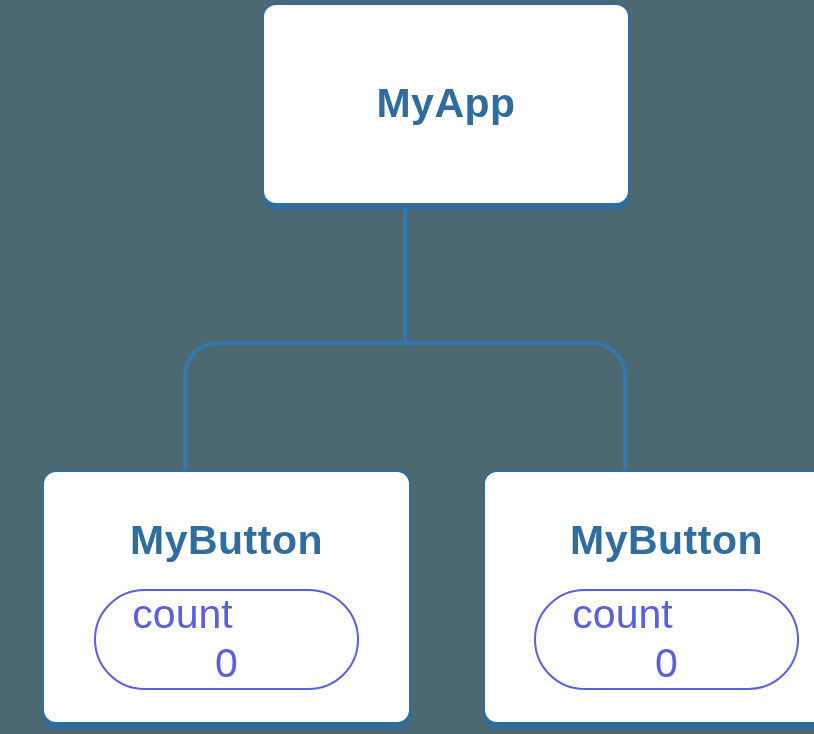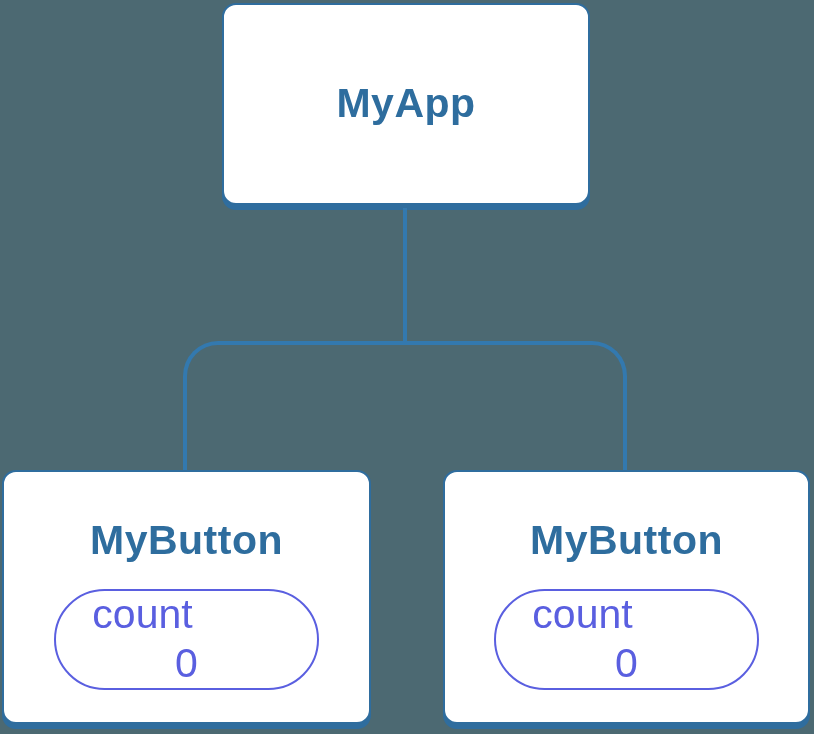--- a/index.html
+++ b/index.html
@@ -17,20 +17,21 @@
     font-family: "Liberation Sans", sans-serif;
   }
 
   
   .node {
     position: absolute;
     background: var(--node_fill, #FFFFFF);
     border: 2px solid var(--node_border, #2F6D9E);
     border-radius: 14px;
     box-shadow: 0 5px 0 var(--node_border, #2F6D9E);
+    margin-left: 40px;
   }
   .node-title {
     color: var(--node_title, #2E6D9E);
     font-weight: 700;
     font-size: 41px;
     line-height: 1.2;
     text-align: center;
     letter-spacing: 0.5px;
   }
 

